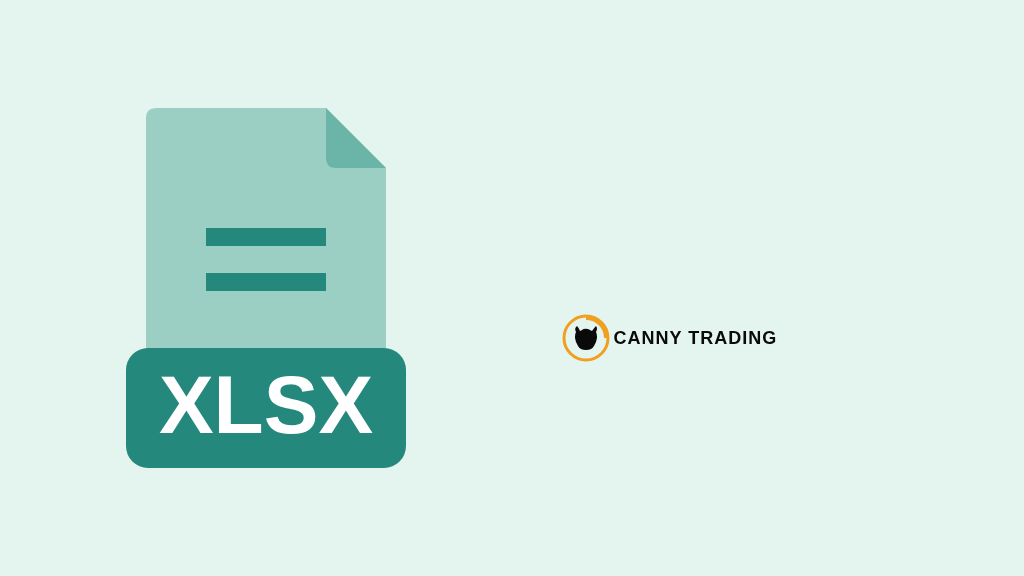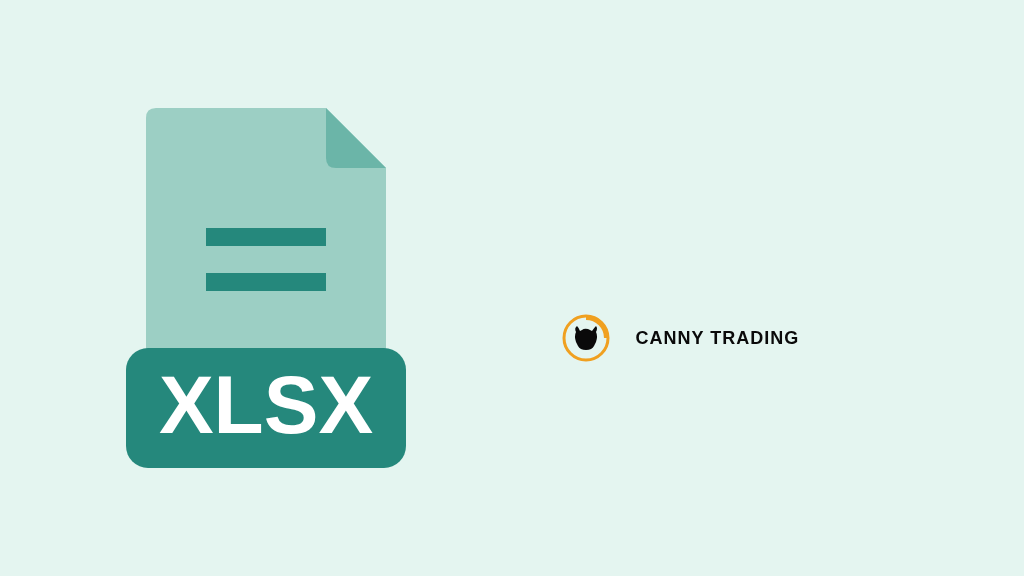--- a/index.html
+++ b/index.html
@@ -44,21 +44,21 @@
       color: #0a0a0a;
       margin-top: -40px;
     }
     .title-highlight {
       color: #25887c;
     }
     .logo-section {
       margin-top: 100px;
       display: flex;
       align-items: center;
-      gap: 26px;
+      gap: 4px;
       margin-left: 60px;
     }
     .logo-icon {
       width: 48px;
       height: 48px;
     }
     .logo-text {
       font-size: 18px;
       font-weight: 900;
       letter-spacing: 1px;

